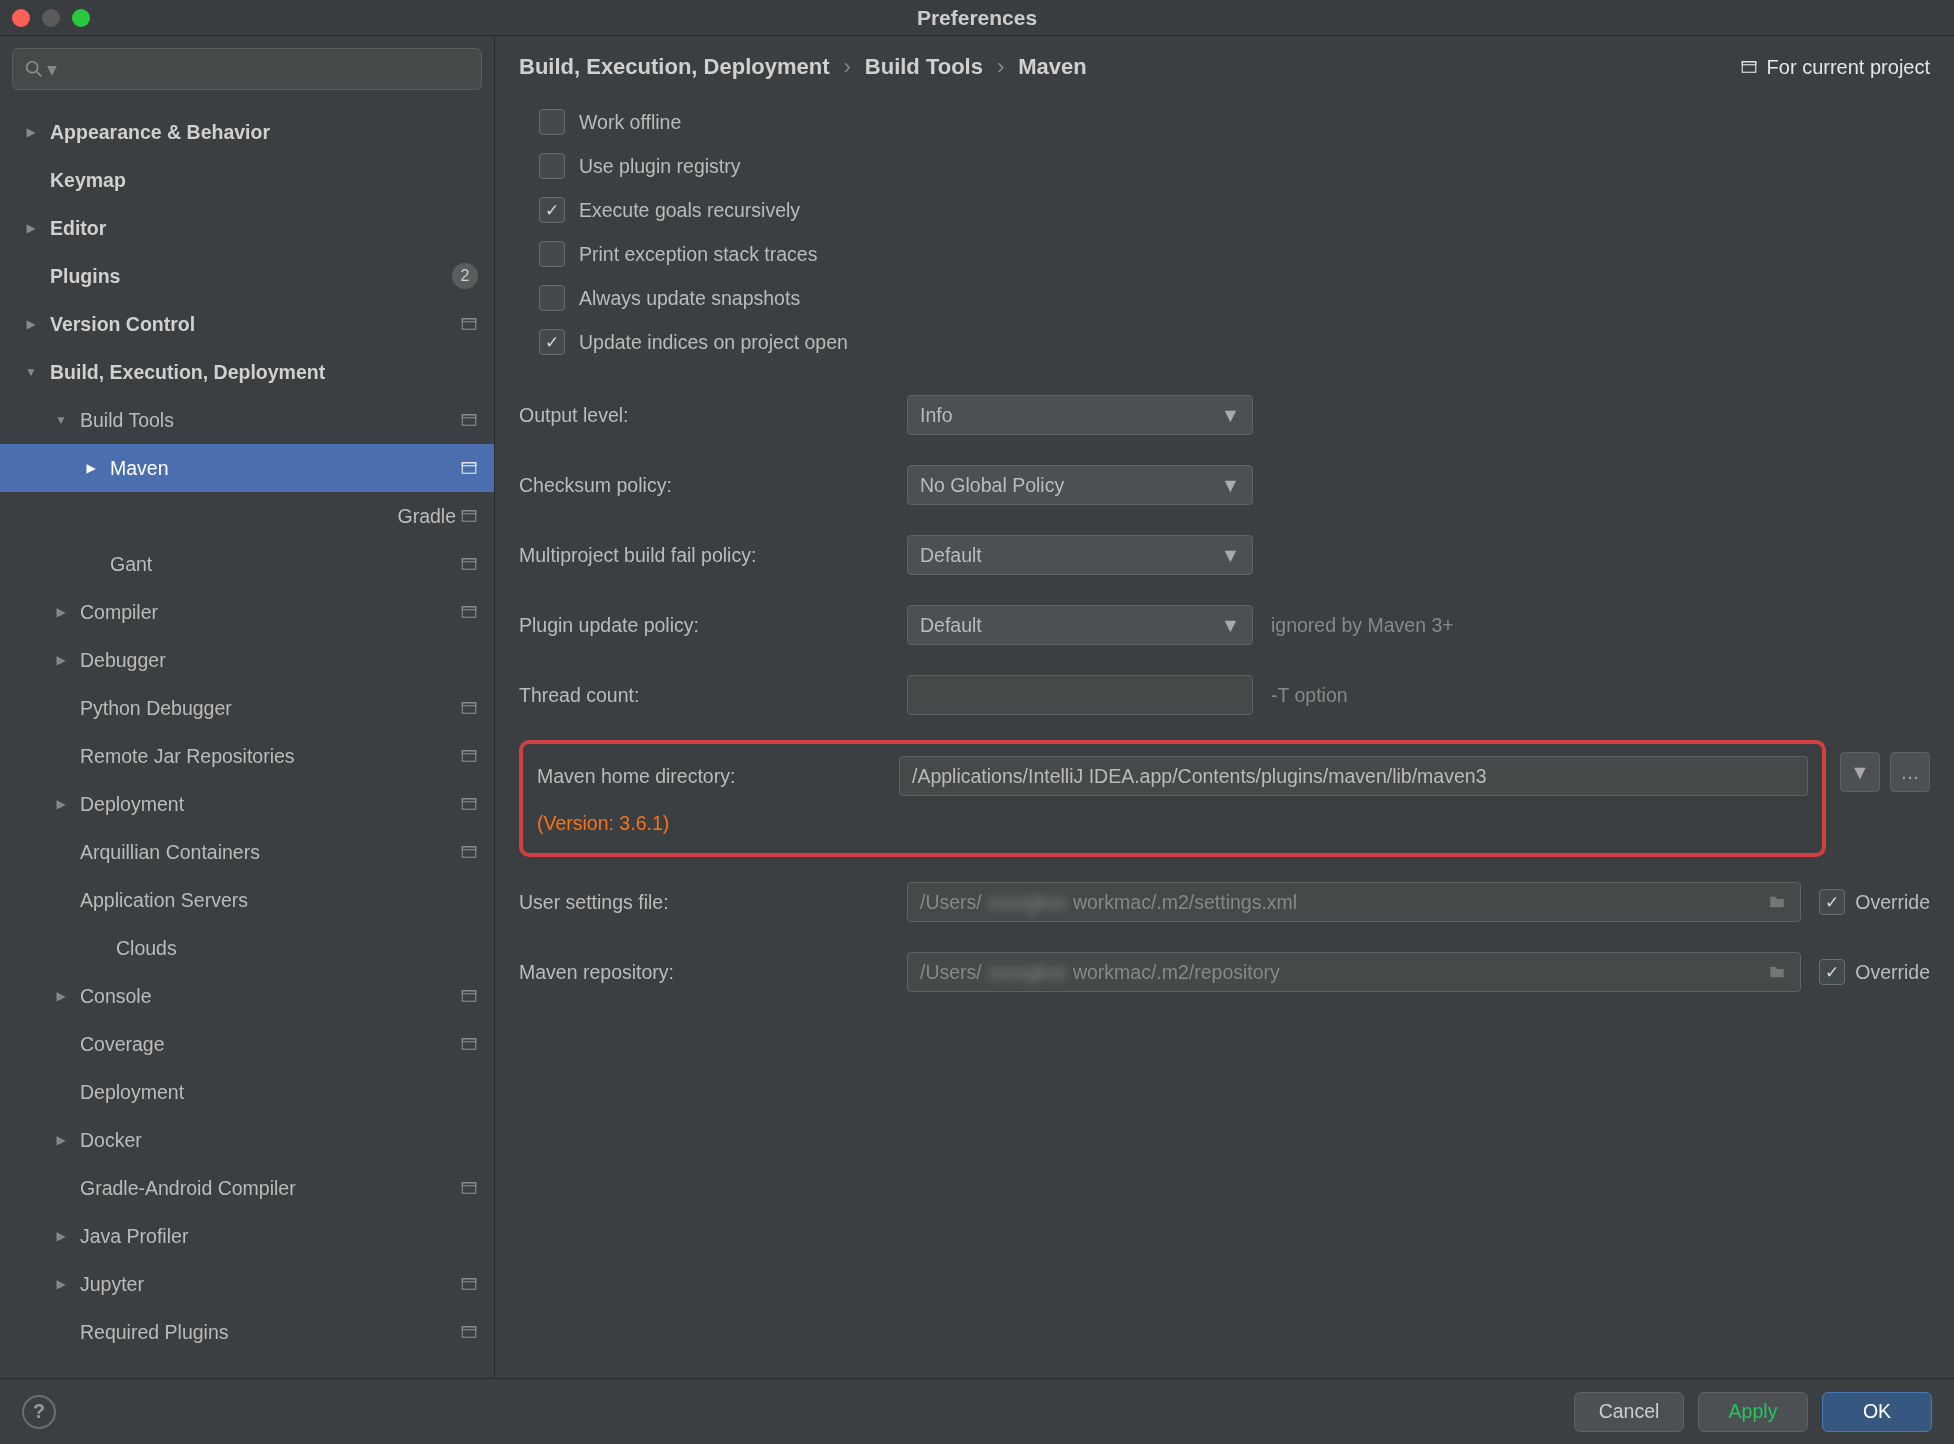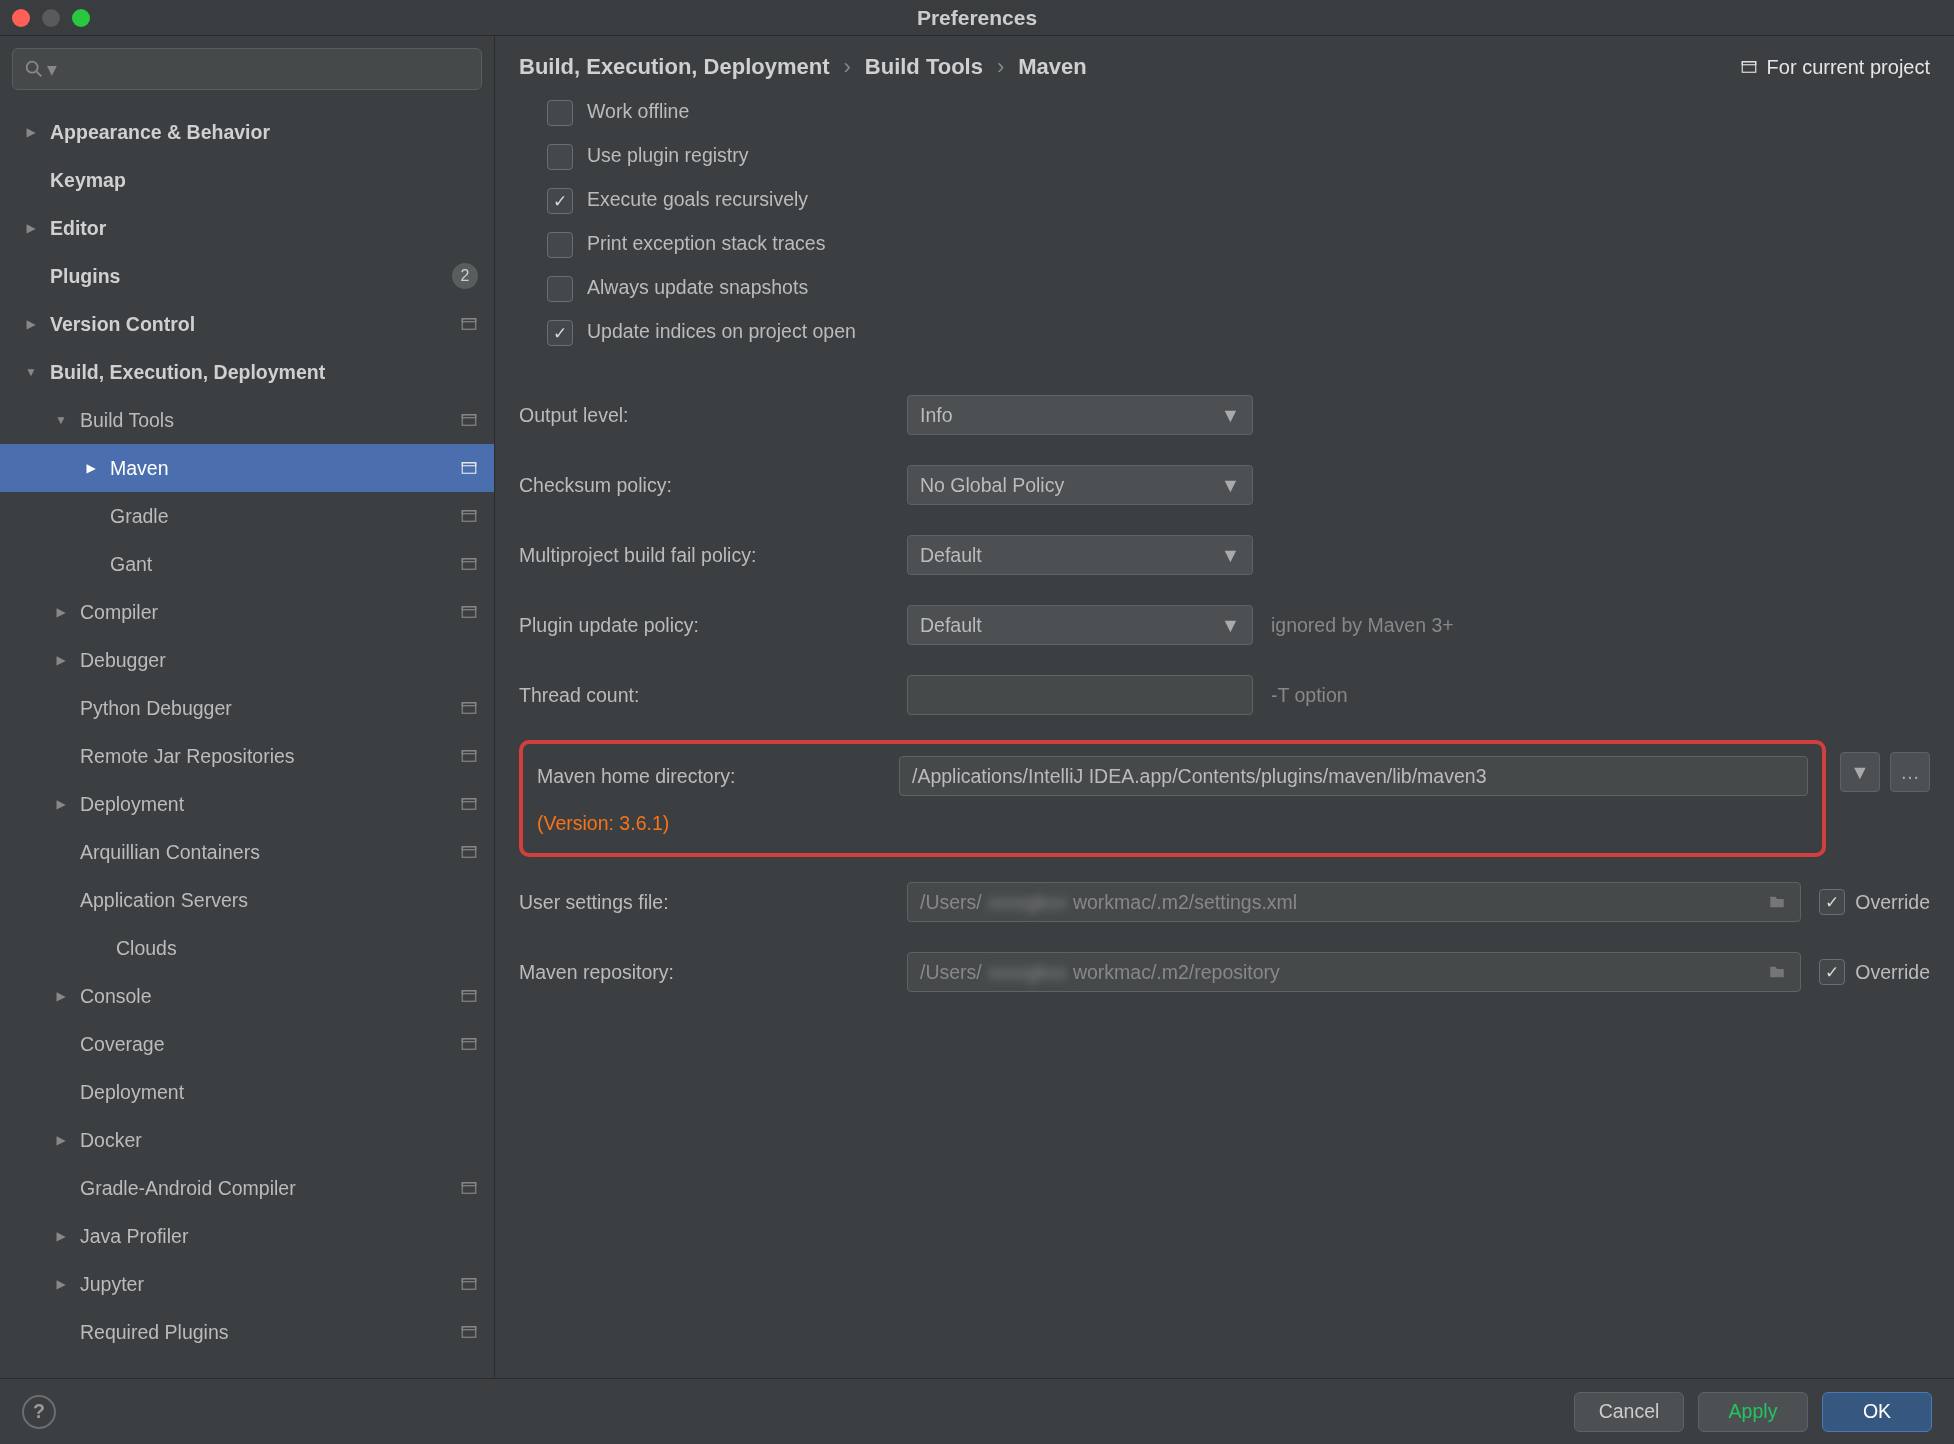--- a/index.html
+++ b/index.html
@@ -103,23 +103,23 @@
     display: flex;
     align-items: center;
     gap: 14px;
     font-size: 22px;
   }
   .crumb { font-weight: 700; color: #d0d0d0; }
   .crumb-sep { color: #888; }
   .for-project { margin-left: auto; color: #e5e5e5; display:flex; align-items:center; gap:8px; font-size: 20px;}
   .settings-body { flex:1; padding: 6px 24px 0 24px; overflow-y:auto; }
   .chk-row {
-    display:flex; gap:14px;
+    display:flex; align-items:center; gap:14px;
     height: 44px;
-    margin-left: 28px;
+    margin-left: 20px;
   }
   .chk {
     width: 26px; height: 26px;
     border: 1px solid #6a6e70;
     border-radius: 4px;
     background: #43494a;
     display:inline-flex; align-items:center; justify-content:center;
     color: #d8d8d8; font-size:17px;
   }
   .chk.checked::after { content:"✓"; }
@@ -272,21 +272,21 @@
         <div class="tree-item selected" style="padding-left: 82px;">
           <span class="arrow" style="font-size: 12px; margin-right: 10px;">▶</span>
           <span class="label">Maven</span>
           <span class="proj-icon">
             <svg width="20" height="18" viewBox="0 0 24 24" fill="none" stroke="currentColor" stroke-width="1.5">
               <rect x="3" y="5" width="18" height="14"></rect>
               <rect x="3" y="5" width="18" height="4"></rect>
             </svg>
           </span>
         </div>
-        <div class="tree-item" style="padding-left: 82px;">
+        <div class="tree-item" style="padding-left: 82px; text-align: right;">
           <span class="arrow" style="font-size: 12px; margin-right: 10px;"></span>
           <span class="label">Gradle</span>
           <span class="proj-icon">
             <svg width="20" height="18" viewBox="0 0 24 24" fill="none" stroke="currentColor" stroke-width="1.5">
               <rect x="3" y="5" width="18" height="14"></rect>
               <rect x="3" y="5" width="18" height="4"></rect>
             </svg>
           </span>
         </div>
         <div class="tree-item" style="padding-left: 82px;">

